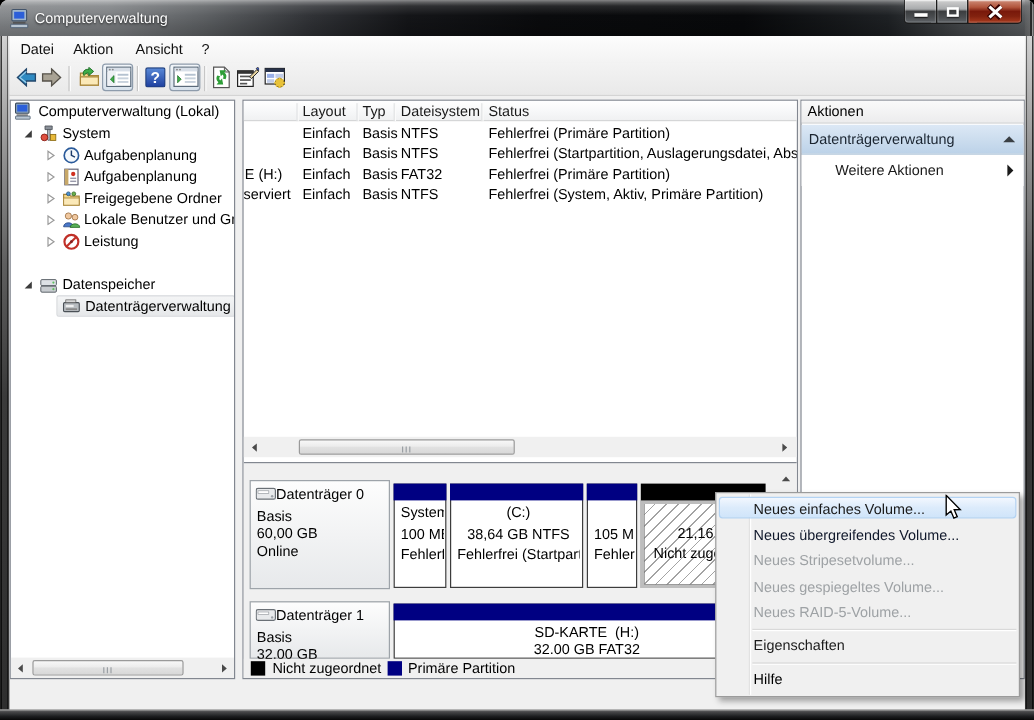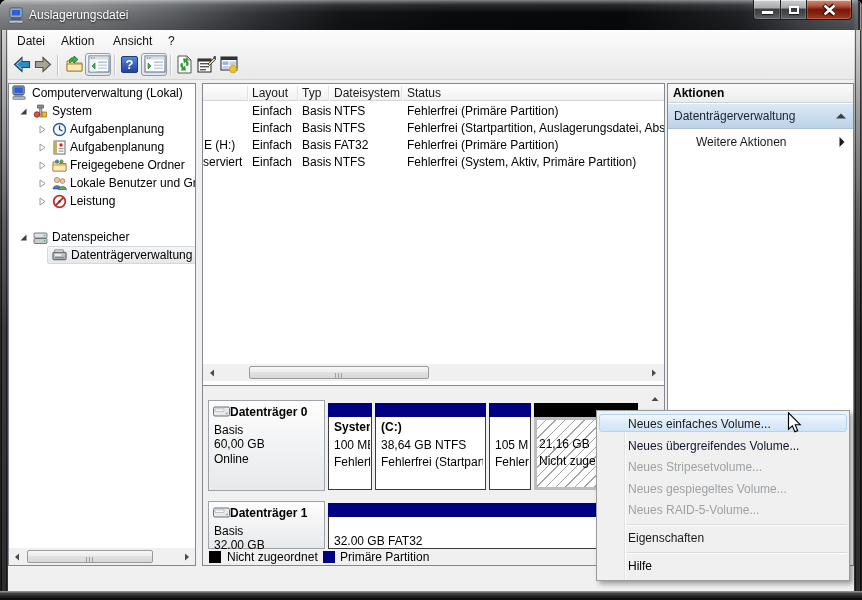--- a/index.html
+++ b/index.html
@@ -22,28 +22,28 @@
 .brd{position:absolute;}
 #brdL{left:0;top:30px;width:8px;height:562px;background:linear-gradient(90deg,#888 0px,#888 1px,#3a3a3a 1px,#3a3a3a 2px,#d5d5d5 2px,#cdcdcd 6px,#666 6px,#666 7px,#e8e8e8 7px,#e8e8e8 8px);}#brdL:after{content:"";position:absolute;left:0;top:0;width:8px;height:562px;background:linear-gradient(180deg,rgba(0,0,0,0) 0px,rgba(0,0,0,0.28) 90px,rgba(0,0,0,0.55) 190px,rgba(0,0,0,0.72) 300px,rgba(0,0,0,0.78) 562px);}
 #brdR{right:0;top:30px;width:8px;height:562px;background:linear-gradient(270deg,#888 0px,#888 1px,#3a3a3a 1px,#3a3a3a 2px,#d5d5d5 2px,#cdcdcd 6px,#666 6px,#666 7px,#e8e8e8 7px,#e8e8e8 8px);}#brdR:after{content:"";position:absolute;left:0;top:0;width:8px;height:562px;background:linear-gradient(180deg,rgba(0,0,0,0) 0px,rgba(0,0,0,0.28) 90px,rgba(0,0,0,0.55) 190px,rgba(0,0,0,0.72) 300px,rgba(0,0,0,0.78) 562px);}
 #brdB{left:0;top:591px;width:862px;height:9px;background:linear-gradient(180deg,#9a9a9a 0px,#888 1px,#4a4a4c 2px,#333436 4px,#1c1d1f 6px,#070708 9px);}
 
 #mbar{position:absolute;left:8px;top:30px;width:846px;height:22px;background:linear-gradient(180deg,#fdfdfd,#f3f3f3);font-size:12px;color:#111;}
 #mbar span{position:absolute;top:4px;}
 #tbar{position:absolute;left:8px;top:52px;width:846px;height:28px;background:linear-gradient(180deg,#f3f3f3,#e9e9e9);border-bottom:1px solid #d4d4d4;}
 .tsep{position:absolute;top:3px;width:1px;height:21px;background:#c6c6c6;box-shadow:1px 0 0 #fff;}
 
-#main{position:absolute;left:8px;top:80px;width:846px;height:511px;background:#f0f0f0;}
+#main{position:absolute;left:8px;top:80px;width:846px;height:511px;background:#f0f0f0;text-align:center;}
 .pane{position:absolute;background:#fff;border:1px solid #828790;}
 #lpane{left:0px;top:3px;width:188px;height:483px;}
 #mpane{left:194px;top:3px;width:463px;height:483px;}
 #rpane{left:659px;top:3px;width:187px;height:483px;}
 
 .t{position:absolute;font-size:12px;color:#000;white-space:pre;}
-.b{font-weight:bold;}
+.b{font-weight:normal;}
 .tbox{position:absolute;top:1px;width:26px;height:23px;border:1px solid #8e9cac;border-radius:3px;background:linear-gradient(180deg,#f2f6fa,#d8e2ec);padding:0px 0 0 1px;}
 
 .trow{position:absolute;left:0;height:18px;width:186px;}
 .texp{position:absolute;width:9px;height:9px;}
 .tico{position:absolute;width:15px;height:15px;}
 .tlab{position:absolute;top:2px;font-size:12px;color:#000;white-space:pre;}
 
 .sbtrack{position:absolute;background:#f0f0f0;}
 .sbthumb{position:absolute;height:13px;top:2px;background:linear-gradient(180deg,#f8f8f8,#ececec 45%,#e2e2e2 50%,#d8d8d8);border:1px solid #9a9a9a;border-radius:2px;}
 .hdr-sep{position:absolute;top:2px;width:1px;height:15px;background:#e2e3e4;box-shadow:1px 0 0 #fbfbfb;}
@@ -55,21 +55,21 @@
 </style></head>
 <body>
 <div id="win">
  <div id="title"></div>
  <svg id="wicon" style="position:absolute;left:8px;top:7px" width="17" height="17" viewBox="0 0 18 18">
       <rect x="2" y="1" width="13" height="10" rx="1" fill="#9fb6cd" stroke="#42546b"></rect>
       <rect x="4" y="3" width="9" height="6" fill="#2b5fd9"></rect>
       <rect x="3" y="12" width="11" height="1.5" fill="#555"></rect>
       <rect x="1" y="14" width="15" height="3" rx="0.5" fill="#b9c6d2" stroke="#42546b" stroke-width="0.7"></rect>
     </svg>
- <div id="ttxt">Auslagerungsdatei</div>
+ <div id="ttxt">Computerverwaltung</div>
  <div style="position:absolute;left:854px;top:0;width:8px;height:30px;background:linear-gradient(270deg,#606060 0px,#606060 1px,#9c9c9c 1px,#8f8f8f 2px,#262626 2px,#2e2e2e 4px,rgba(120,120,120,0.45) 4px,rgba(110,110,110,0.25) 8px)"></div>
  <div class="cap" id="bmin">
       <i></i>
     </div>
  <div class="cap" id="bmax">
       <i></i>
     </div>
  <div class="cap" id="bclose">
   <svg width="46" height="20" viewBox="0 0 46 20">
         <path d="M17 5 L22 10 L27 5 M17 15 L22 10 L27 15" stroke="#300" stroke-width="4.5" fill="none"></path>
@@ -367,20 +367,21 @@
                 <rect x="0.5" y="1" width="16" height="9" rx="1.5" fill="#e8eaec" stroke="#6a7076"></rect>
                 <rect x="2" y="3" width="9" height="2.2" fill="#fff" stroke="#8a9096" stroke-width="0.5"></rect>
                 <circle cx="13.8" cy="7.5" r="1" fill="#9aa0a6"></circle>
               </svg>
       <span class="t b" style="left:21px;top:4px">Datenträger 1</span>
       <span class="t" style="left:5px;top:22px">Basis</span>
       <span class="t" style="left:5px;top:36px">32,00 GB</span>
      </div>
      <div class="part" style="left:125px;top:117px;width:310px;height:46px">
               <div class="pband"></div>
+      <span class="ptxt b" style="top:16px;width:310px">SD-KARTE  (H:)</span>
       <span class="ptxt" style="top:30px;width:310px">32.00 GB FAT32</span>
      </div>
 
      <div style="position:absolute;left:0;top:163px;width:461px;height:17px;background:#f0f0f0">
       <div style="position:absolute;left:6px;top:2px;width:12px;height:12px;background:#000;"></div>
       <span class="t" style="left:24px;top:1px">Nicht zugeordnet</span>
       <div style="position:absolute;left:120px;top:2px;width:12px;height:12px;background:#000082;"></div>
       <span class="t" style="left:137px;top:1px">Primäre Partition</span>
      </div>
 

